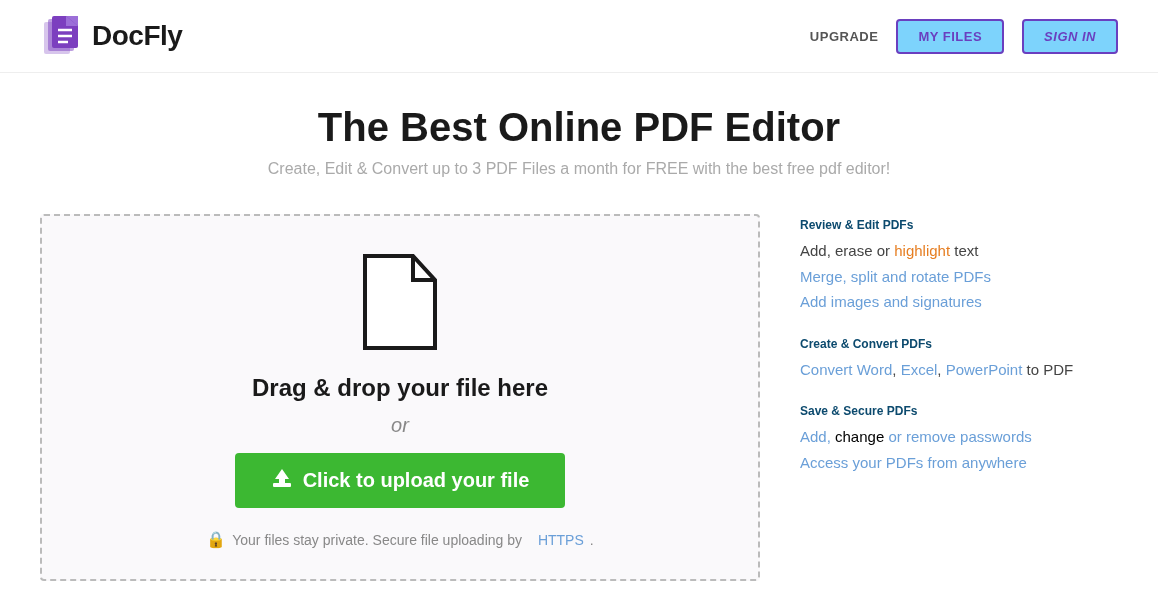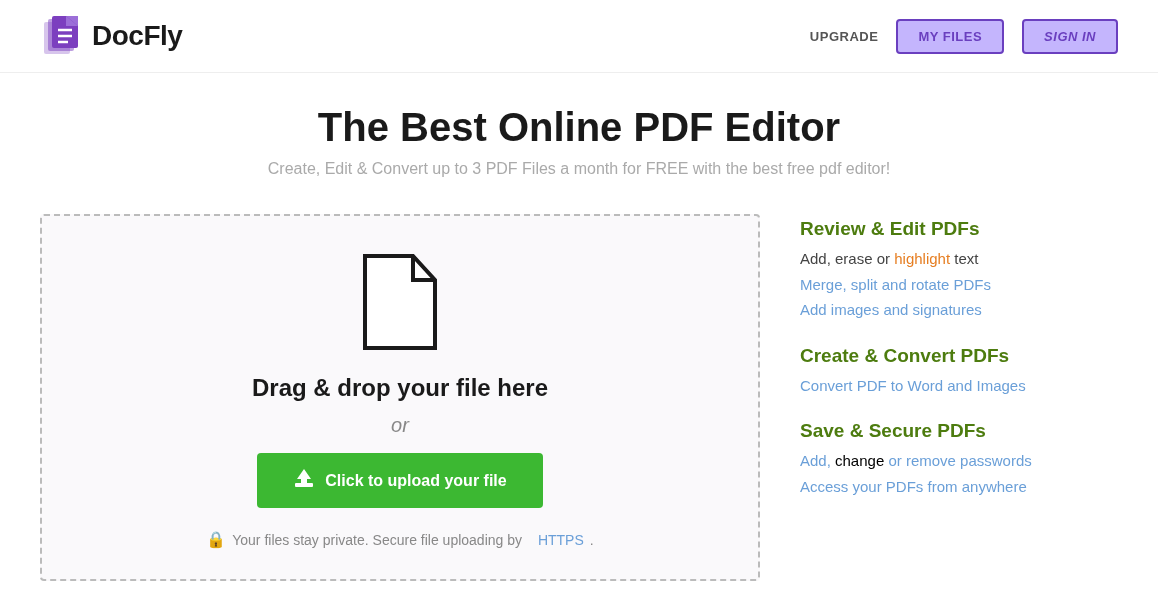--- a/index.html
+++ b/index.html
@@ -50,21 +50,21 @@
       text-decoration: none;
     }
     .nav-btn {
       padding: 8px 20px;
       border-radius: 4px;
       font-size: 13px;
       font-weight: 700;
       letter-spacing: 0.5px;
       text-transform: uppercase;
       cursor: pointer;
-      background: #c4b5fd;
+      background: #7dd3fc;
     }
     .nav-btn-myfiles {
       border: 2px solid #6a3fbf;
       color: #6a3fbf;
     }
     .nav-btn-signin {
       border: 2px solid #6a3fbf;
       color: #6a3fbf;
       font-style: italic;
     }
@@ -124,21 +124,21 @@
     }
     .upload-btn {
       display: flex;
       align-items: center;
       gap: 10px;
       background: #3cb832;
       color: #fff;
       border: none;
       border-radius: 4px;
       padding: 14px 36px;
-      font-size: 16px;
+      font-size: 20px;
       font-weight: 600;
       cursor: pointer;
       margin-bottom: 22px;
     }
     .upload-btn-icon {
       font-size: 20px;
     }
     .secure-text {
       font-size: 14px;
       color: #888;
@@ -156,23 +156,23 @@
 
     
     .features-section {
       flex: 1;
       padding-top: 4px;
     }
     .feature-group {
       margin-bottom: 22px;
     }
     .feature-heading {
-      font-size: 19px;
-      font-weight: 700;
-      color: #4d7c0f;
+      font-size: 12px;
+      font-weight: 700;
+      color: #0c4a6e;
       margin-bottom: 6px;
     }
     .feature-item {
       font-size: 15px;
       color: #6a9fd8;
       line-height: 1.7;
     }
     .feature-item span.plain {
       color: #444;
     }
@@ -259,21 +259,21 @@
         <span class="accent-blue">Merge, </span><span class="accent-blue">split</span><span class="accent-blue"> and rotate PDFs</span>
       </div>
       <div class="feature-item">
         <span class="accent-blue">Add images and signatures</span>
       </div>
     </div>
 
     <div class="feature-group">
       <div class="feature-heading">Create &amp; Convert PDFs</div>
       <div class="feature-item">
-        <span class="accent-blue">Convert PDF to Word and Images</span>
+        <span class="accent-blue">Convert </span><span class="accent-blue">Word</span><span class="plain">, </span><span class="accent-blue">Excel</span><span class="plain">, </span><span class="accent-blue">PowerPoint</span><span class="plain"> to PDF</span>
       </div>
     </div>
 
     <div class="feature-group">
       <div class="feature-heading">Save &amp; Secure PDFs</div>
       <div class="feature-item">
         <span class="accent-blue">Add, </span><span class="accent-green">change</span><span class="accent-blue"> or remove passwords</span>
       </div>
       <div class="feature-item">
         <span class="accent-blue">Access your PDFs from anywhere</span>

